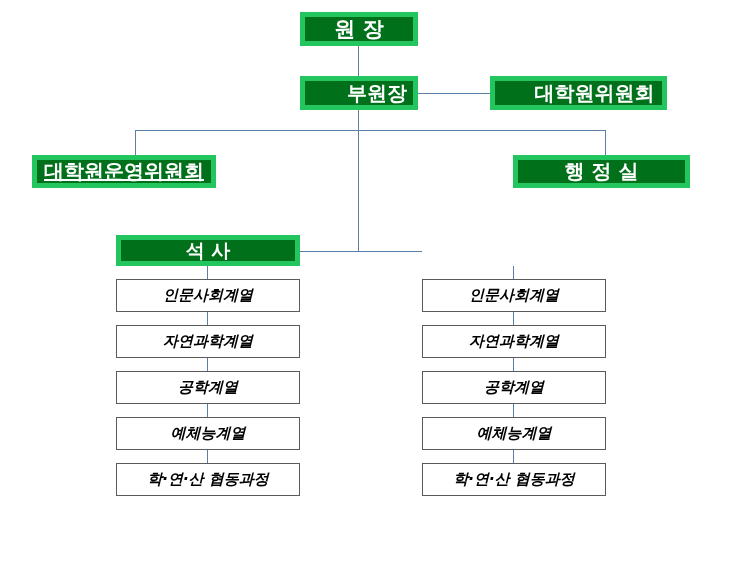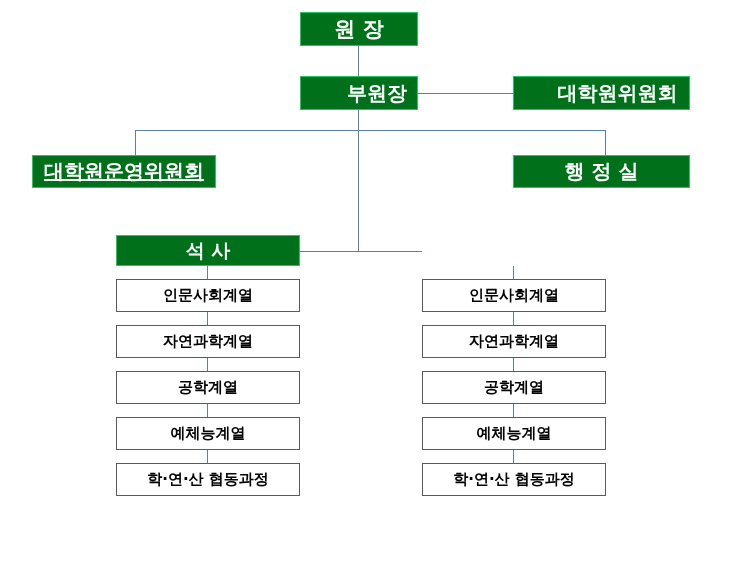--- a/index.html
+++ b/index.html
@@ -24,35 +24,35 @@
     display: flex;
     align-items: center;
     justify-content: center;
     text-align: center;
     white-space: nowrap;
     z-index: 3;
   }
   .node.green {
     background: #00701a;
     color: #ffffff;
-    border: 1px solid #22c55e;
+    border: 5px solid #22c55e;
     font-weight: bold;
     letter-spacing: 0px;
   }
   .node.white {
     background: #ffffff;
     color: #000000;
     border: 1.5px solid #5a5a5a;
     font-weight: bold;
   }
   
   .t-lead   { font-size: 21px; }
   .t-branch { font-size: 20px; }
   .t-unit   { font-size: 19px; }
-  .t-leaf   { font-size: 15px; }
+  .t-leaf   { font-size: 15px; font-style: italic; }
 
   
   .line {
     position: absolute;
     background: #5b7fa6;
     z-index: 1;
   }
   .line.v { width: 1px; }
   .line.h { height: 1px; }
 </style>
@@ -83,21 +83,21 @@
   <div class="line v" style="left:513px; top:266px; height:13px;"></div>
   <div class="line v" style="left:513px; top:312px; height:13px;"></div>
   <div class="line v" style="left:513px; top:358px; height:13px;"></div>
   <div class="line v" style="left:513px; top:404px; height:13px;"></div>
   <div class="line v" style="left:513px; top:450px; height:13px;"></div>
 
   <div class="node green t-lead" style="left:300px; top:12px; width:118px; height:34px;">원  장</div>
 
   <div class="node green t-branch" style="left:300px; top:76px; width:118px; height:34px;padding-left:36px;">부원장</div>
 
-  <div class="node green t-branch" style="left:513px; top:76px; width:177px; height:34px;padding-left:32px;">대학원위원회</div>
+  <div class="node green t-branch" style="left:490px; top:76px; width:177px; height:34px;padding-left:32px;">대학원위원회</div>
 
   <div class="node green t-branch" style="left:32px; top:155px; width:184px; height:33px;text-decoration:underline;">대학원운영위원회</div>
 
   <div class="node green t-branch" style="left:513px; top:155px; width:177px; height:33px;text-align:center;">행 정 실</div>
 
   <div class="node green t-unit" style="left:116px; top:235px; width:184px; height:31px;">석  사</div>
 
 
   <div class="node white t-leaf" style="left:116px; top:279px; width:184px; height:33px;">인문사회계열</div>
   <div class="node white t-leaf" style="left:116px; top:325px; width:184px; height:33px;">자연과학계열</div>

